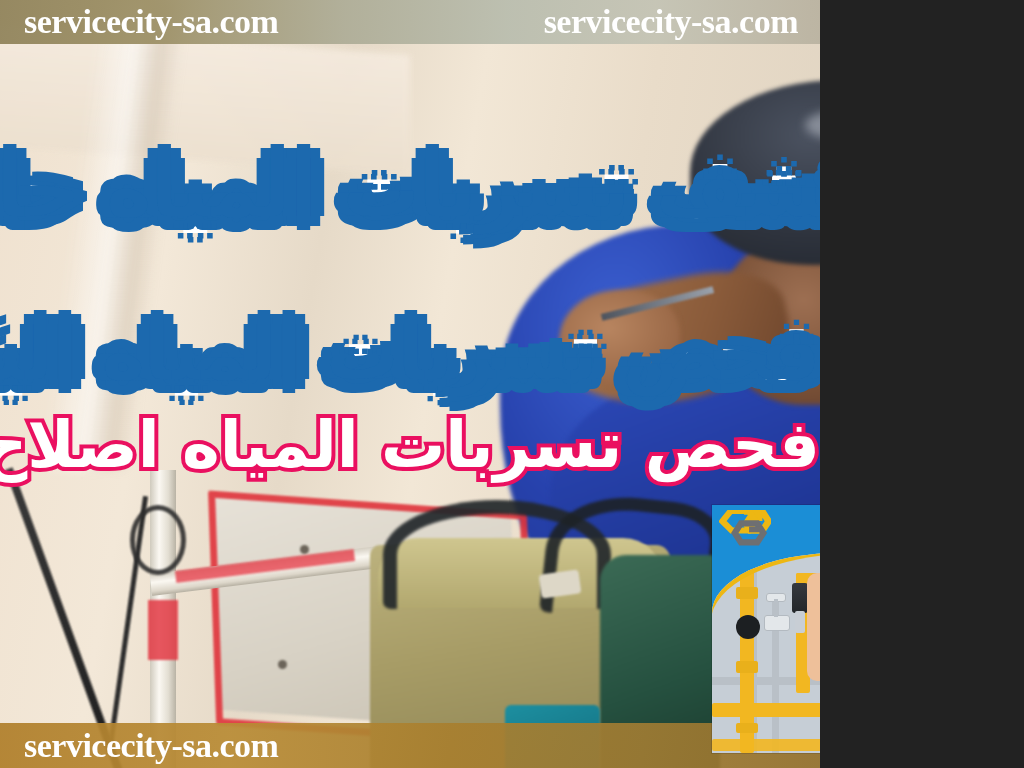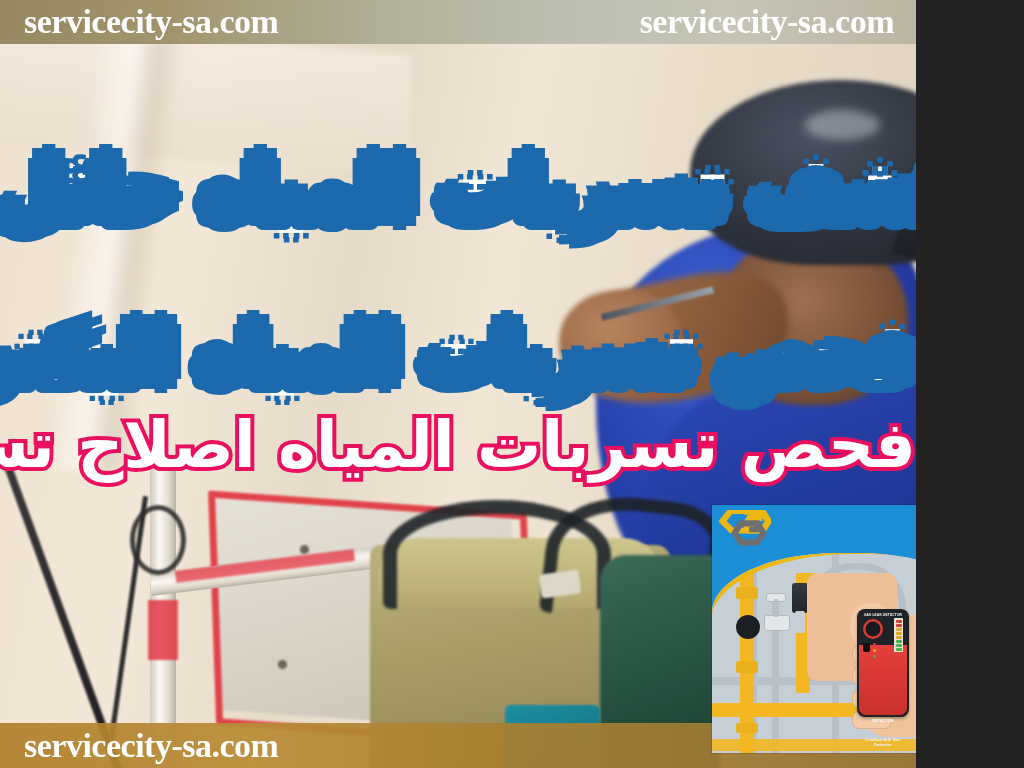--- a/index.html
+++ b/index.html
@@ -1,21 +1,21 @@
 <!DOCTYPE html>
 <html lang="ar"><head>
 <meta charset="utf-8">
 <title>servicecity-sa.com</title>
 <style>
   html,body{margin:0;padding:0;background:#222;}
   body{font-family:"Liberation Sans",sans-serif;}
 
   #poster{
     position:relative;
-    width:916px;height:768px;
+    width:820px;height:768px;
     overflow:hidden;
     background:#e9ddcb;
     user-select:none;
   }
 
   
   .photo{position:absolute;inset:0;overflow:hidden;}
 
   .wall{
     position:absolute;inset:0;

